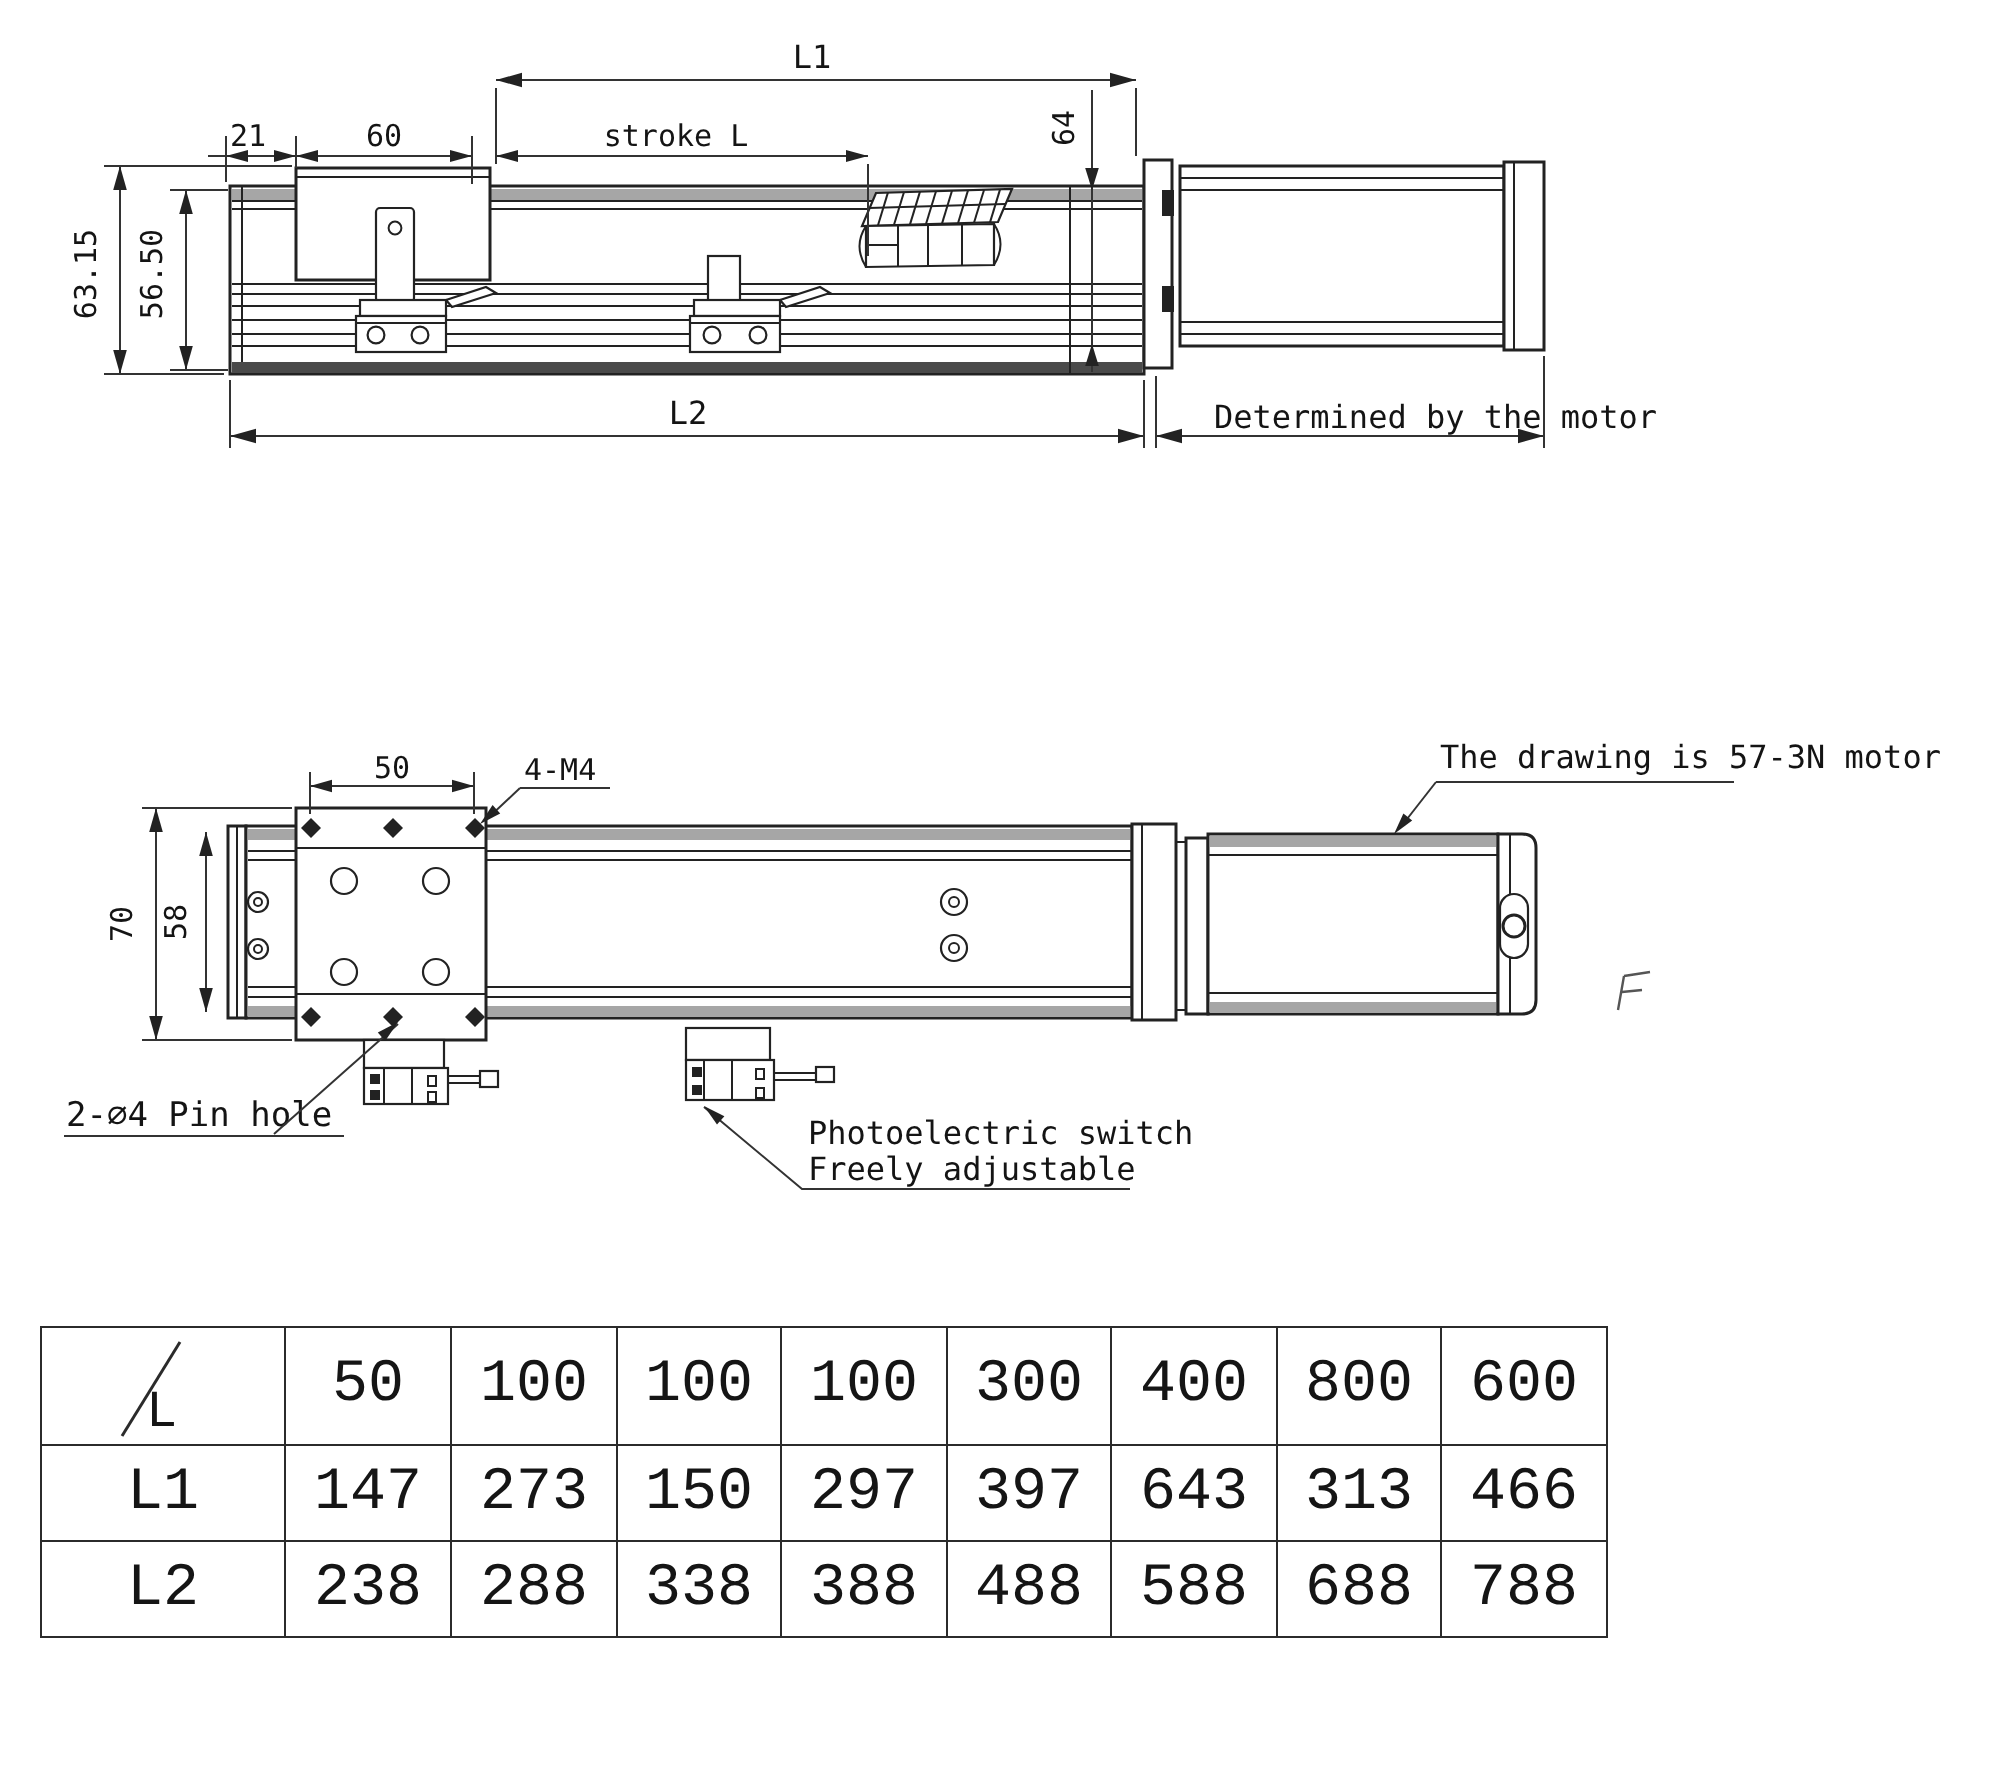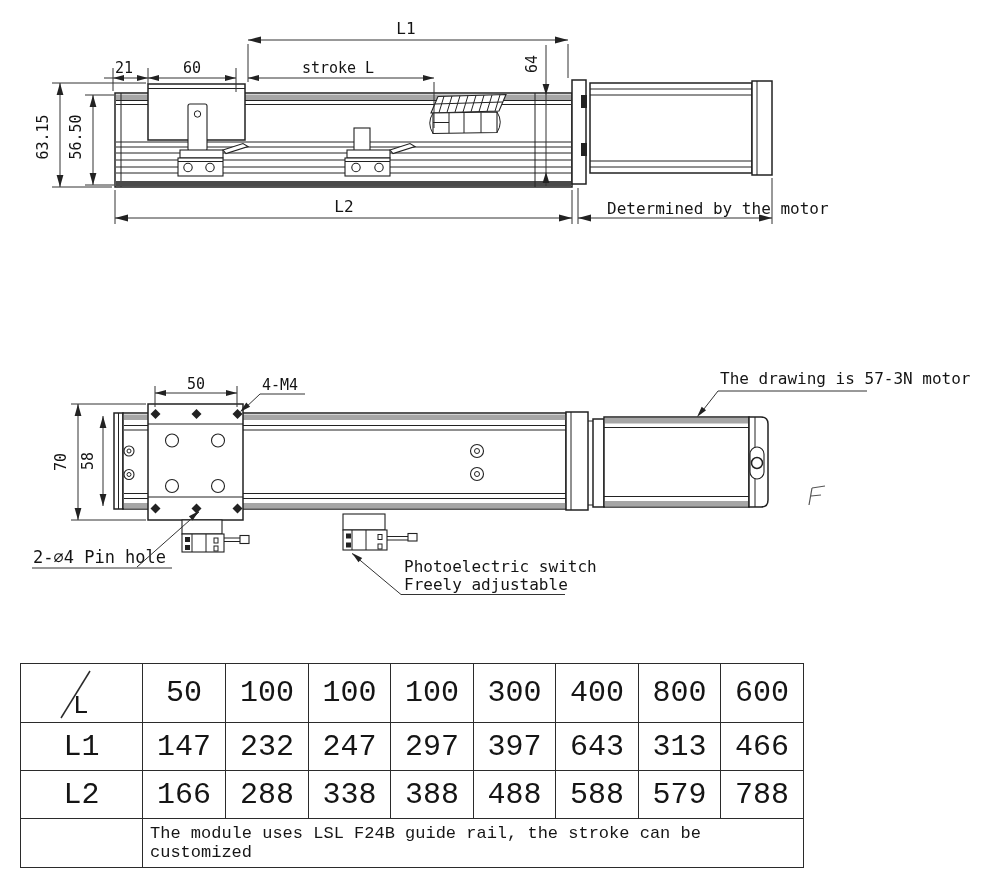--- a/index.html
+++ b/index.html
@@ -347,40 +347,36 @@
       <td>100</td>
       <td>100</td>
       <td>300</td>
       <td>400</td>
       <td>800</td>
       <td>600</td>
     </tr>
     <tr style="height:48px">
       <td>L1</td>
       <td>147</td>
-      <td>232</td>
-      <td>247</td>
+      <td>273</td>
+      <td>150</td>
       <td>297</td>
       <td>397</td>
       <td>643</td>
       <td>313</td>
       <td>466</td>
     </tr>
     <tr style="height:48px">
       <td>L2</td>
-      <td>166</td>
+      <td>238</td>
       <td>288</td>
       <td>338</td>
       <td>388</td>
       <td>488</td>
       <td>588</td>
-      <td>579</td>
+      <td>688</td>
       <td>788</td>
-    </tr>
-    <tr style="height:49px">
-      <td></td>
-      <td class="note-cell" colspan="8">The module uses LSL F24B guide rail, the stroke can be customized</td>
     </tr>
   </tbody>
       </table>
 </div>
 
 </div>
 
 </body></html>

